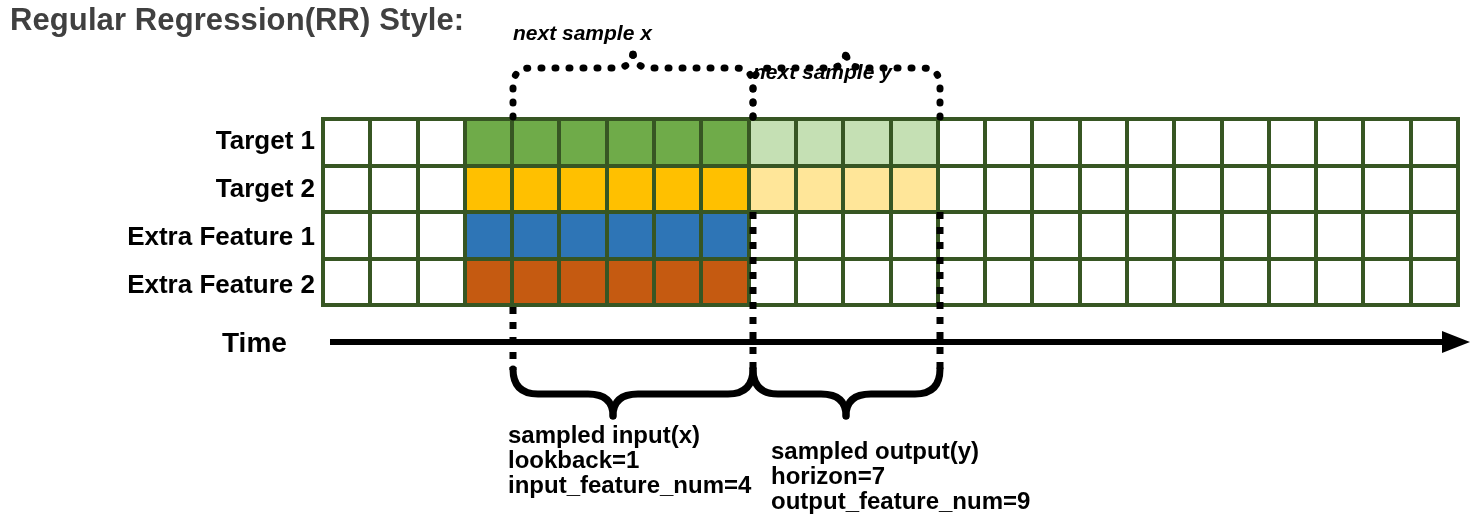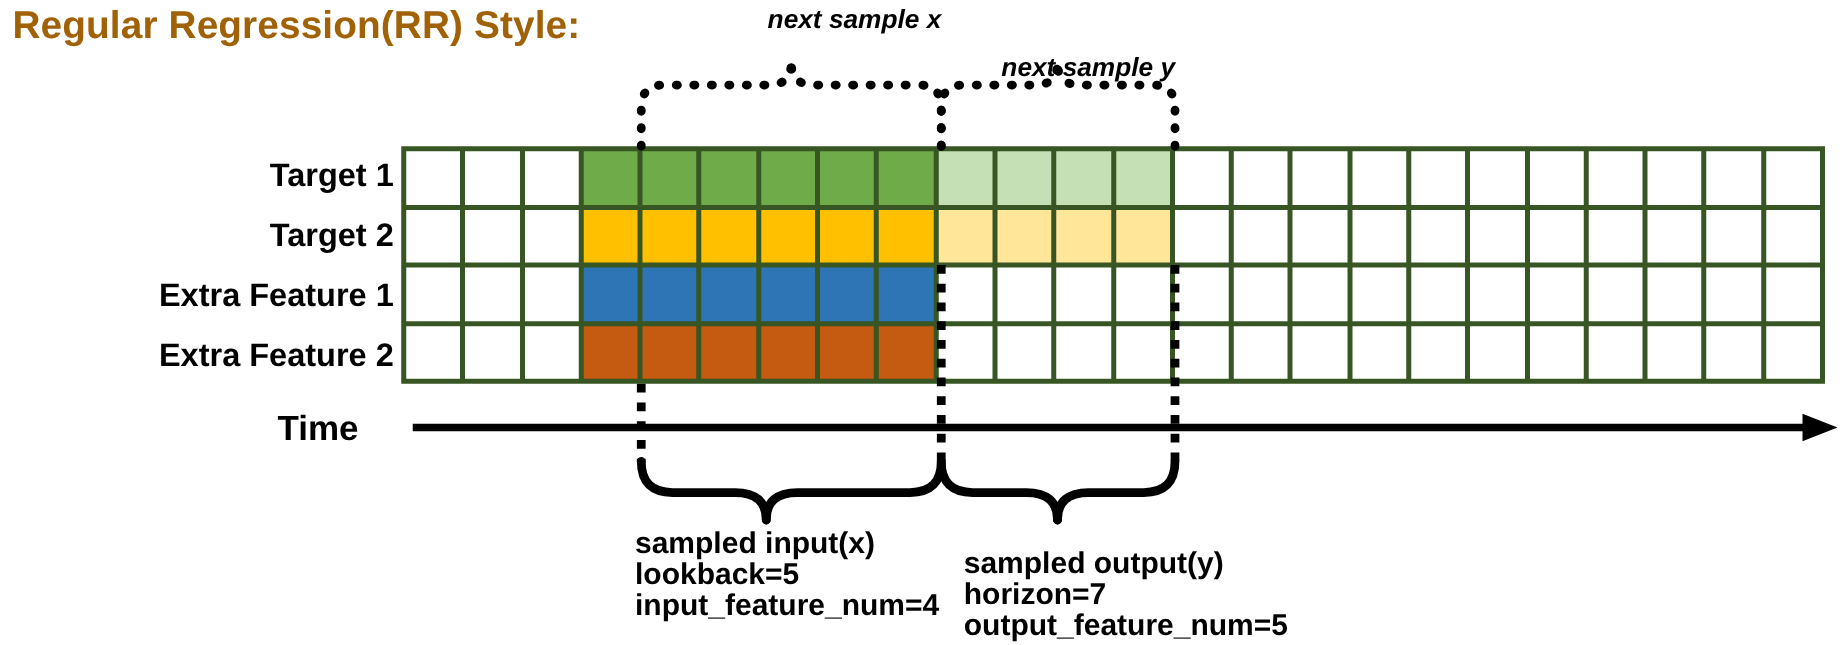--- a/index.html
+++ b/index.html
@@ -7,21 +7,21 @@
     width:1476px;height:516px;
     background:#ffffff;
     font-family:"Liberation Sans",sans-serif;
     overflow:hidden;
   }
   #stage{position:relative;width:1476px;height:516px;}
 
   
   #title{
     position:absolute;left:10px;top:2px;
-    font-size:31px;font-weight:700;color:#a16207;
+    font-size:31px;font-weight:700;color:#404040;
     white-space:nowrap;letter-spacing:.1px;
   }
 
   
   .row-label{
     position:absolute;right:1161px;
     width:330px;text-align:right;
     font-size:26px;font-weight:700;color:#000;
     white-space:nowrap;
   }
@@ -51,23 +51,23 @@
     position:absolute;left:222px;top:327px;
     font-size:28px;font-weight:700;color:#000;
   }
   #time-axis{position:absolute;left:330px;top:330px;width:1140px;height:24px;}
 
   
   .ann{position:absolute;left:0;top:0;width:1476px;height:516px;pointer-events:none;}
 
   
   .top-label{
-    position:absolute;top:4px;
+    position:absolute;top:21px;
     font-size:21px;font-style:italic;font-weight:600;color:#000;
-    white-space:nowrap;text-align:right;
+    white-space:nowrap;text-align:left;
   }
   #lbl-next-x{left:513px;width:240px;}
   #lbl-next-y{left:753px;width:187px;margin-top:39px;}
 
   
   .caption{
     position:absolute;
     font-size:24px;font-weight:600;color:#000;
     line-height:25px;white-space:nowrap;
   }
@@ -222,22 +222,22 @@
       <path d="M513,369 Q513,394 538,394 L588,394 Q613,394 613,416"></path>
       <path d="M753,369 Q753,394 728,394 L638,394 Q613,394 613,416"></path>
 
       <path d="M753,369 Q753,394 778,394 L821,394 Q846,394 846,416"></path>
       <path d="M940,369 Q940,394 915,394 L871,394 Q846,394 846,416"></path>
     </g>
   </svg>
 
   <div class="caption" id="cap-input">
     <div>sampled input(x)</div>
-    <div>lookback=5</div>
+    <div>lookback=1</div>
     <div>input_feature_num=4</div>
   </div>
   <div class="caption" id="cap-output">
     <div>sampled output(y)</div>
     <div>horizon=7</div>
-    <div>output_feature_num=5</div>
+    <div>output_feature_num=9</div>
   </div>
 
 </div>
 
 </body></html>

